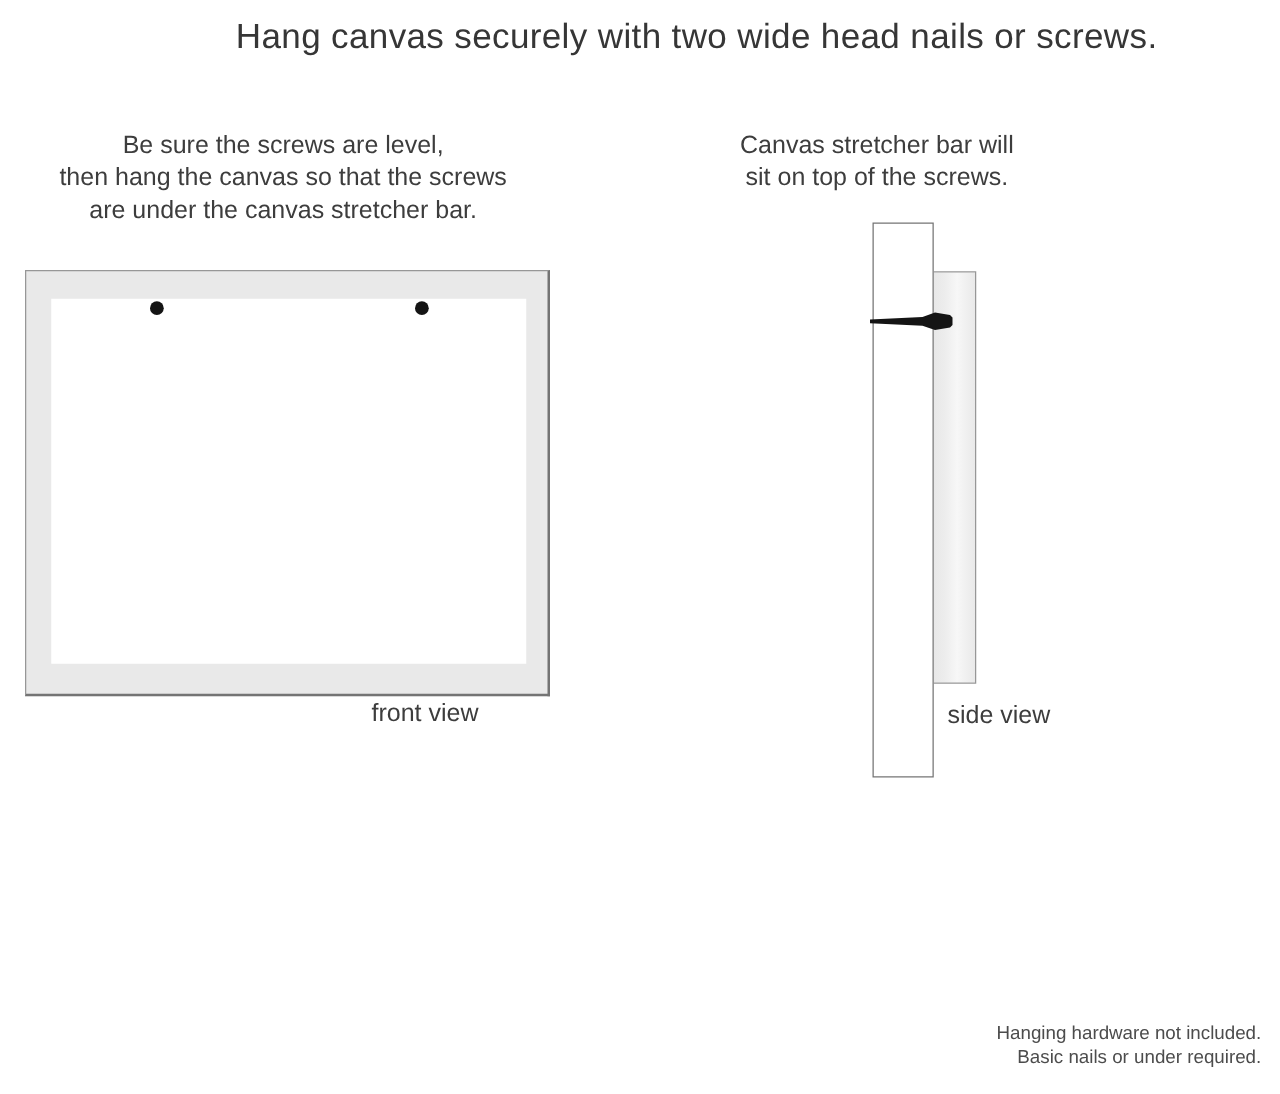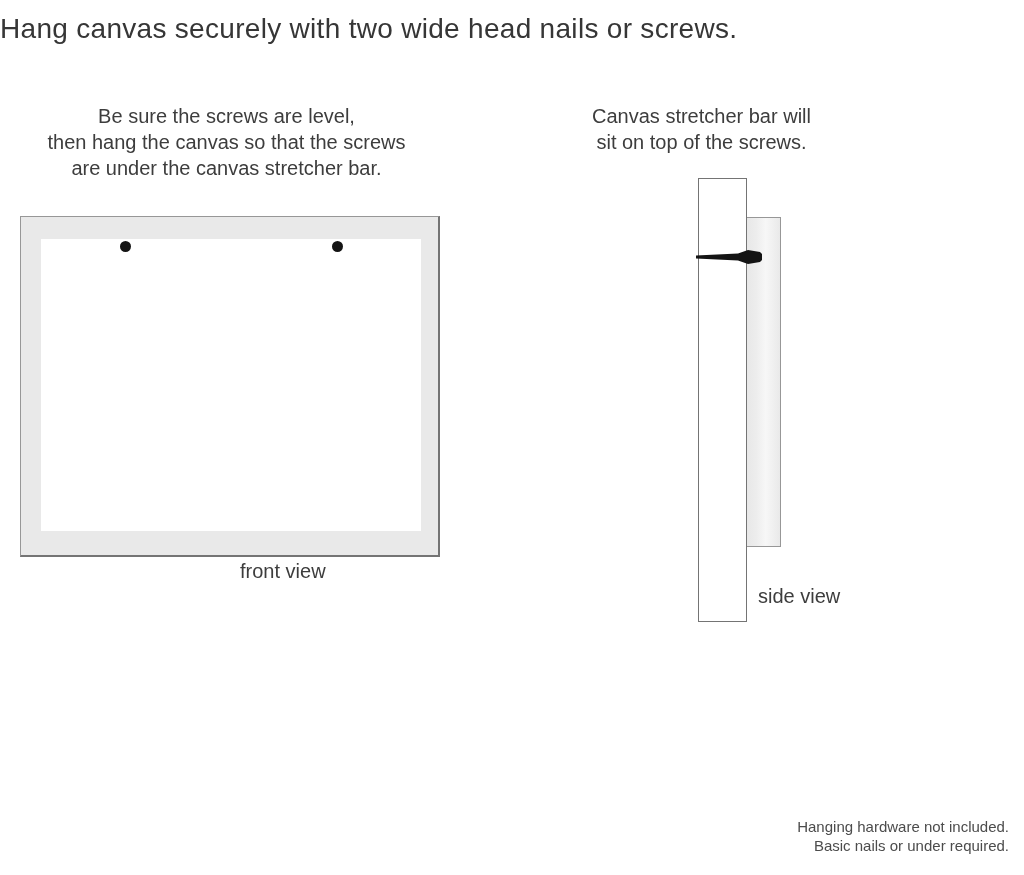--- a/index.html
+++ b/index.html
@@ -21,21 +21,21 @@
     background: var(--background);
     font-family: "Liberation Sans", sans-serif;
     color: var(--text);
     overflow: hidden;
   }
   .title {
     position: absolute;
     left: 0;
     top: 13px;
     width: 926px;
-    text-align: left;
+    text-align: right;
     font-size: 28px;
     font-weight: 400;
     letter-spacing: 0.3px;
     color: var(--title-text);
   }
   .instr {
     position: absolute;
     text-align: center;
     font-size: 20px;
     line-height: 26px;
@@ -71,21 +71,21 @@
   .screw-left  { left: 99px;  }
   .screw-right { left: 311px; }
   .view-label {
     position: absolute;
     font-size: 20px;
     color: var(--text);
   }
   .label-front {
     left: 240px; top: 560px;
     width: 200px;
-    text-align: left;
+    text-align: center;
   }
 
   
   .canvas-side {
     position: absolute;
     left: 745px; top: 217px;
     width: 36px; height: 330px;
     border: 1px solid var(--outline);
     background: linear-gradient(90deg, #e7e7e7 0%, #ededed 30%, #f7f7f7 58%, #e9e9e9 100%);
   }
@@ -94,21 +94,21 @@
     left: 698px; top: 178px;
     width: 49px; height: 444px;
     border: 1.5px solid var(--outline-dark);
     background: #ffffff;
   }
   .nail {
     position: absolute;
     left: 690px; top: 240px;
     width: 80px; height: 30px;
   }
-  .label-side { left: 758px; top: 561px; margin-top: 24px; }
+  .label-side { left: 758px; top: 561px; }
 
   .footnote {
     position: absolute;
     right: 15px; top: 817px;
     text-align: right;
     font-size: 15px;
     line-height: 19px;
     color: var(--footnote-text);
   }
   .footnote span { display: block; }

